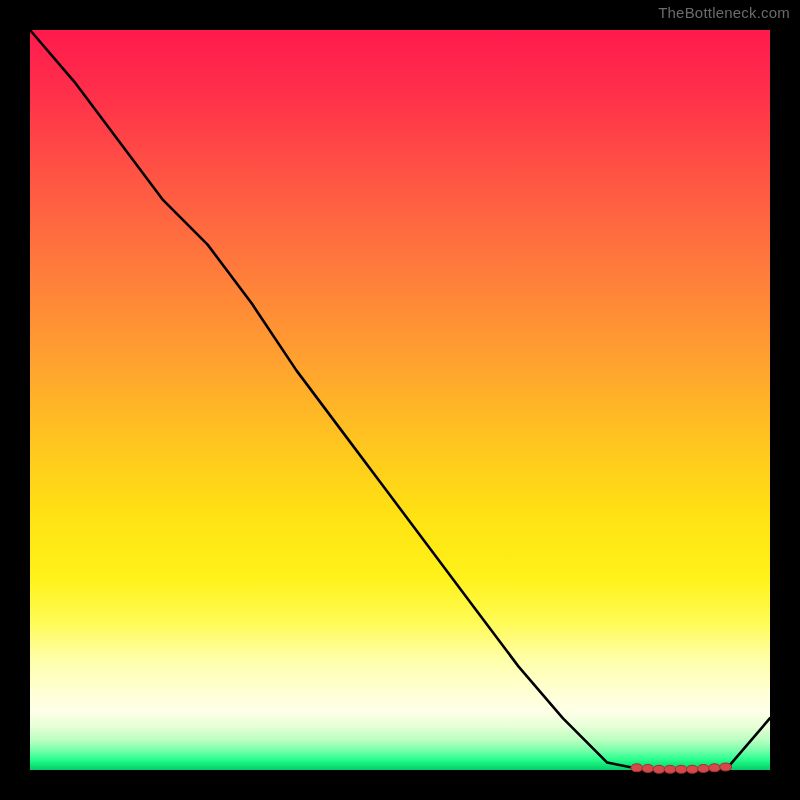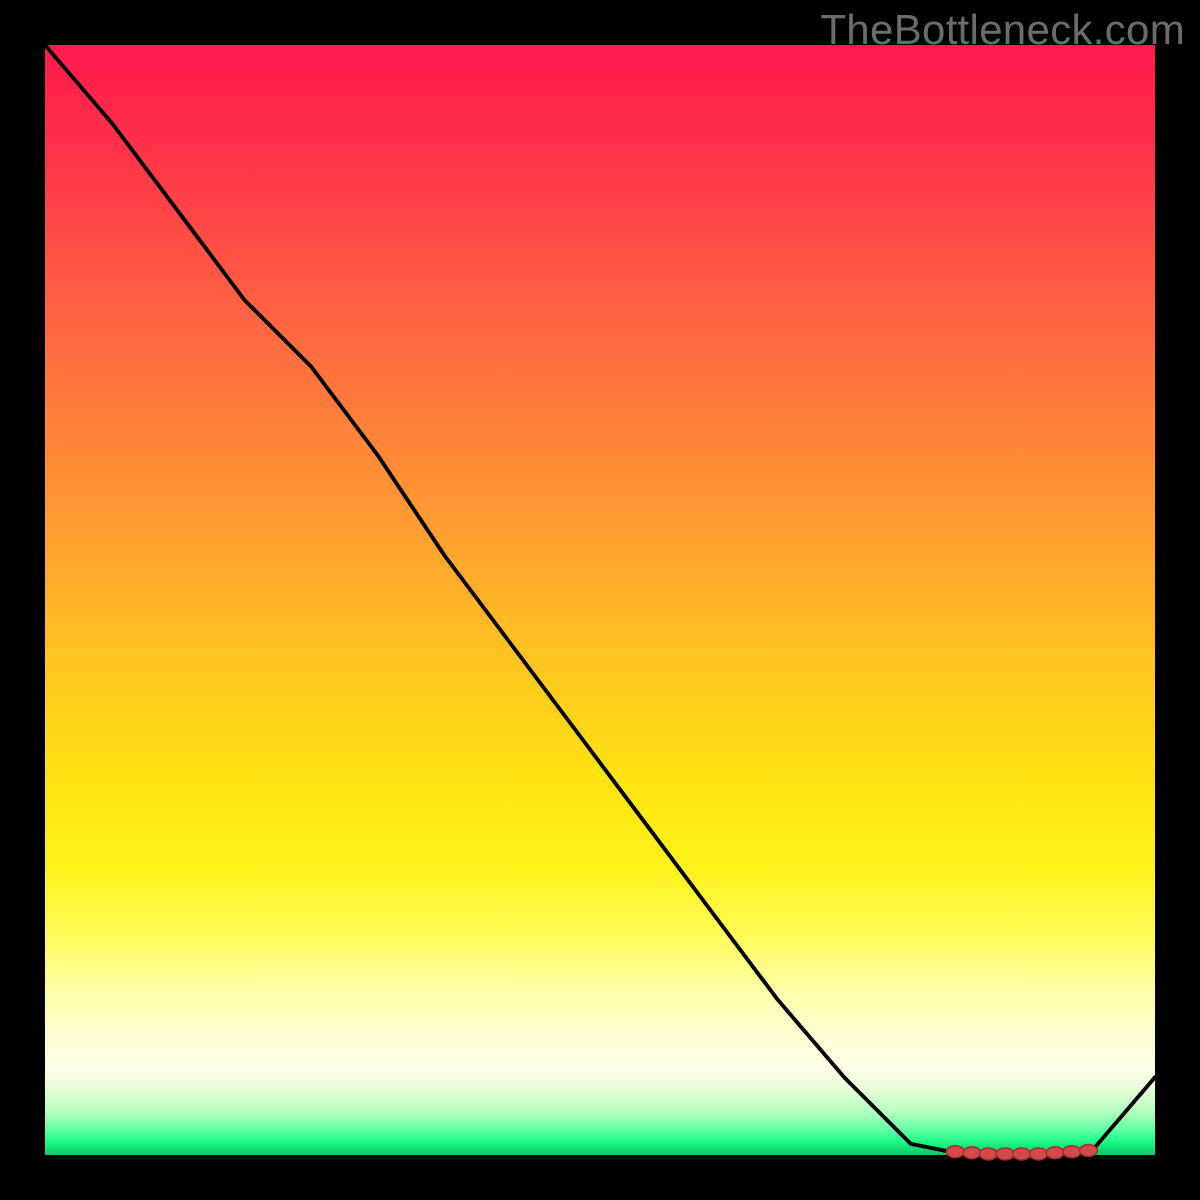--- a/index.html
+++ b/index.html
@@ -43,21 +43,21 @@
       #2cff90 98.5%,
       #10e878 99.3%,
       #0cc868 100%
     );
   }
   .watermark {
     position: absolute;
     top: 4px;
     right: 10px;
     font-family: Arial, Helvetica, sans-serif;
-    font-size: 28px;
+    font-size: 15px;
     color: #6b6b6b;
     font-weight: 500;
     letter-spacing: 0.2px;
   }
   svg.overlay {
     position: absolute;
     left: 0;
     top: 0;
     width: 740px;
     height: 740px;

